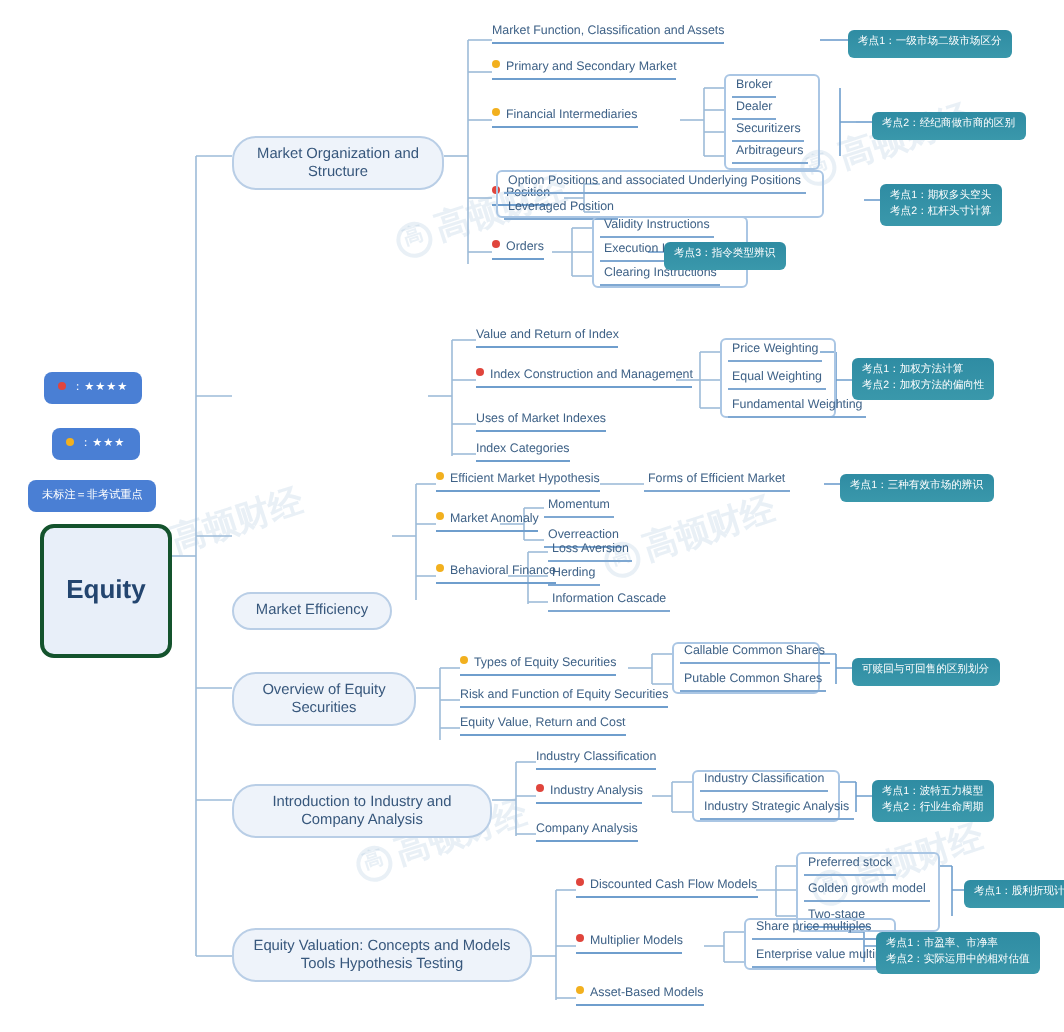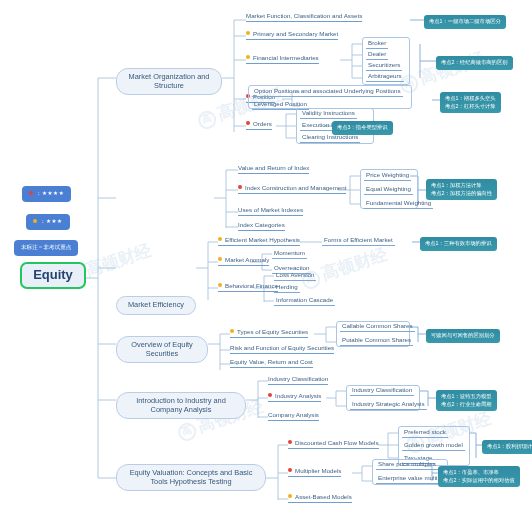--- a/index.html
+++ b/index.html
@@ -39,27 +39,27 @@
   
   .node{
     position:absolute;
     box-sizing:border-box;
     white-space:nowrap;
     line-height:1.15;
   }
   
   .root{
     background:#e8eff9;
-    border:2px solid #22c55e;
+    border:2px solid #14532d;
     border-radius:7px;
     color:#23456f;
     font-weight:700;
     font-size:13px;
     text-align:center;
-    padding:4px 0;
+    padding:24px 0;
   }
   
   .l1{
     background:#eef3fa;
     border:1px solid #b9cee6;
     border-radius:12px;
     color:#37577c;
     font-size:7.4px;
     padding:4px 6px;
     text-align:center;
@@ -286,21 +286,21 @@
   <div class="node l1" style="left:116px;top:260px;width:80px;margin-top:36px;">
     <span>Market Efficiency</span>
   </div>
   <div class="node l1" style="left:116px;top:392px;width:130px;">
     <span>Introduction to Industry and Company Analysis</span>
   </div>
   <div class="node l1" style="left:116px;top:336px;width:92px;">
     <span>Overview of Equity Securities</span>
   </div>
   <div class="node l1" style="left:116px;top:464px;width:150px;">
-    <span>Equity Valuation: Concepts and Basic Tools Hypothesis Testing</span>
+    <span>Equity Valuation: Concepts and Models Tools Hypothesis Testing</span>
   </div>
 
   <div class="bul" style="left:246px;top:12px;">
     <span>Market Function, Classification and Assets</span>
   </div>
   <div class="bul" style="left:246px;top:30px;">
     <span class="dot yel"></span><span>Primary and Secondary Market</span>
   </div>
   <div class="bul" style="left:246px;top:54px;">
     <span class="dot yel"></span><span>Financial Intermediaries</span>

